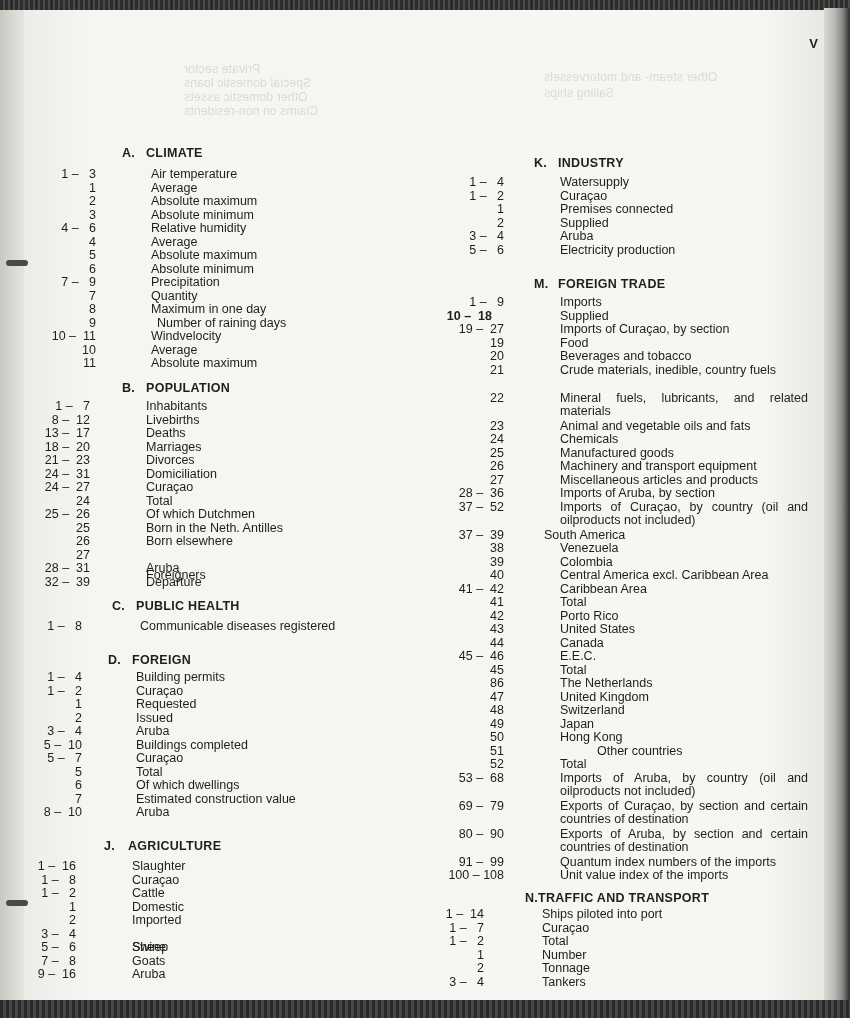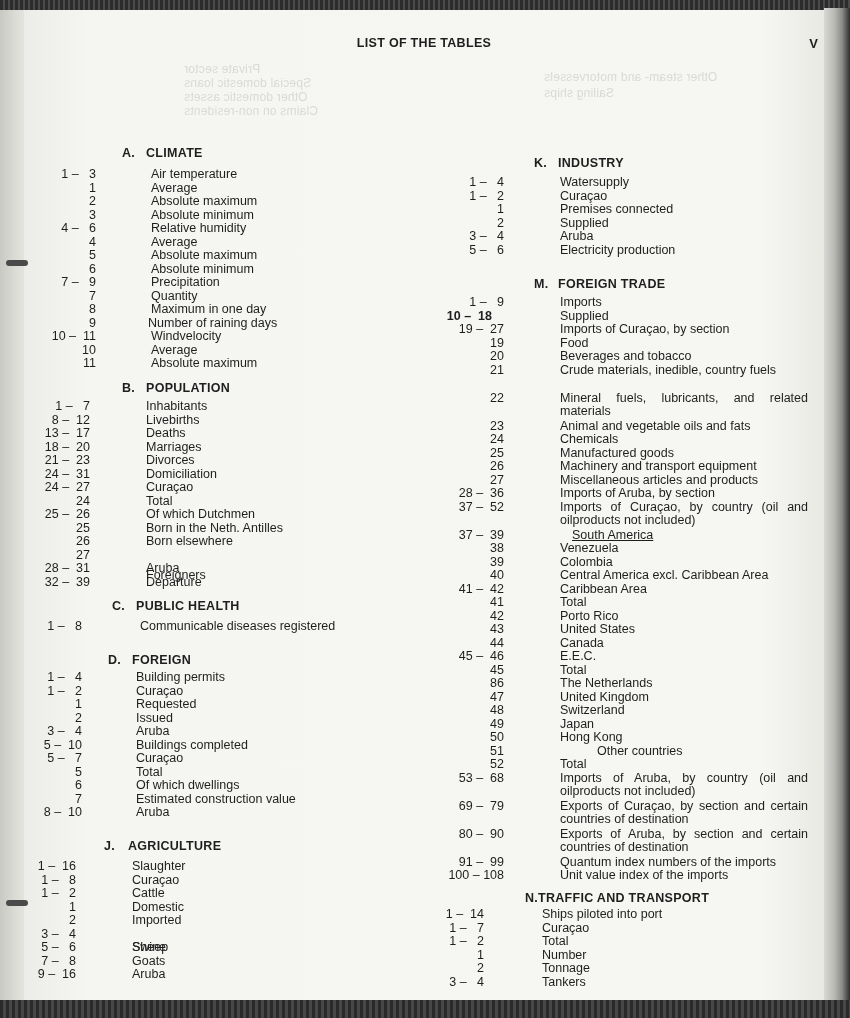--- a/index.html
+++ b/index.html
@@ -60,21 +60,20 @@
   .row .label.wrap { white-space: normal; }
 </style>
 </head>
 <body>
 
 <div class="binder-top"></div>
 <div class="page-left-strip"></div>
 <div class="page-edge-right"></div>
 
 <div class="page" id="page">
-  <div class="title">LIST OF THE TABLES</div>
   <div class="pagenum">V</div>
 
   <div class="ghost" style="left:160px;top:52px;">Private sector</div>
   <div class="ghost" style="left:160px;top:66px;">Special domestic loans</div>
   <div class="ghost" style="left:160px;top:80px;">Other domestic assets</div>
   <div class="ghost" style="left:160px;top:94px;">Claims on non-residents</div>
   <div class="ghost" style="left:520px;top:60px;">Other steam- and motorvessels</div>
   <div class="ghost" style="left:520px;top:76px;">Sailing ships</div>
 
   <div class="ring" style="left:-18px;top:250px;"></div>
@@ -121,21 +120,21 @@
       <div class="row" style="left: 0px; top: 279.5px; width: 800px;">
         <span class="range" style="left: 0px; width: 72px; white-space: pre;">7</span>
         <span class="label" style="left: 127px;">Quantity</span>
       </div>
       <div class="row" style="left: 0px; top: 293px; width: 800px;">
         <span class="range" style="left: 0px; width: 72px; white-space: pre;">8</span>
         <span class="label" style="left: 127px;">Maximum in one day</span>
       </div>
       <div class="row" style="left: 0px; top: 306.5px; width: 800px;">
         <span class="range" style="left: 0px; width: 72px; white-space: pre;">9</span>
-        <span class="label" style="left: 124px;">Number of raining days</span>
+        <span class="label" style="left: 133px;">Number of raining days</span>
       </div>
       <div class="row" style="left: 0px; top: 320px; width: 800px;">
         <span class="range" style="left: 0px; width: 72px; white-space: pre;">10 –  11</span>
         <span class="label" style="left: 127px;">Windvelocity</span>
       </div>
       <div class="row" style="left: 0px; top: 333.5px; width: 800px;">
         <span class="range" style="left: 0px; width: 72px; white-space: pre;">10</span>
         <span class="label" style="left: 127px;">Average</span>
       </div>
       <div class="row" style="left: 0px; top: 347px; width: 800px;">
@@ -365,21 +364,21 @@
       <div class="row" style="left: 0px; top: 477px; width: 800px;">
         <span class="range" style="left: 400px; width: 80px; white-space: pre;">28 –  36</span>
         <span class="label" style="left: 536px;">Imports of Aruba, by section</span>
       </div>
       <div class="row" style="left: 0px; top: 490.5px; width: 800px;">
         <span class="range" style="left: 400px; width: 80px; white-space: pre;">37 –  52</span>
         <span class="label wrap" style="left: 536px; width: 248px; text-align: justify; text-align-last: left;">Imports of Curaçao, by country (oil and oilproducts not included)</span>
       </div>
       <div class="row" style="left: 0px; top: 518.5px; width: 800px;">
         <span class="range" style="left: 400px; width: 80px; white-space: pre;">37 –  39</span>
-        <span class="label" style="left: 548px; text-decoration: underline;">South America</span>
+        <span class="label" style="left: 520px;">South America</span>
       </div>
       <div class="row" style="left: 0px; top: 532px; width: 800px;">
         <span class="range" style="left: 400px; width: 80px; white-space: pre;">38</span>
         <span class="label" style="left: 536px;">Venezuela</span>
       </div>
       <div class="row" style="left: 0px; top: 545.5px; width: 800px;">
         <span class="range" style="left: 400px; width: 80px; white-space: pre;">39</span>
         <span class="label" style="left: 536px;">Colombia</span>
       </div>
       <div class="row" style="left: 0px; top: 559px; width: 800px;">

